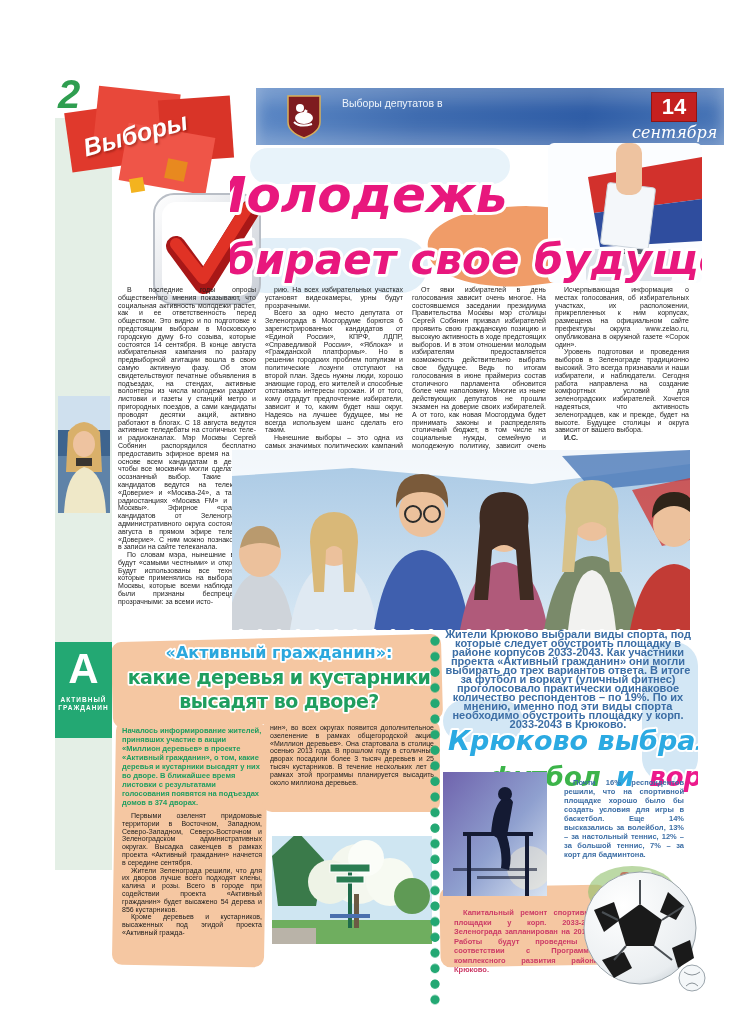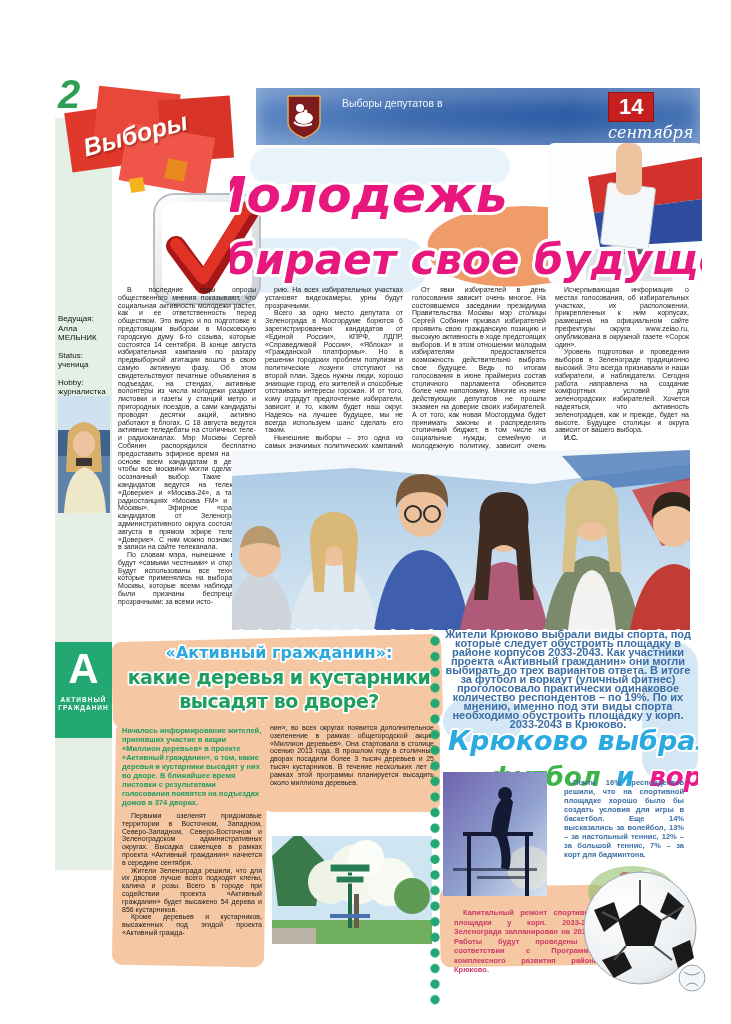--- a/index.html
+++ b/index.html
@@ -8,24 +8,24 @@
   .abs{position:absolute;}
 
   
   .left-strip{left:55px;top:118px;width:57px;height:752px;background:#e4efe6;}
 
   .page-num{left:58px;top:72px;font-size:40px;font-weight:bold;color:#2f9e50;font-style:italic;}
 
   
   .mast{left:256px;top:88px;width:444px;height:57px;
         background:linear-gradient(100deg,#5d89c6 0%,#3f6cb0 35%,#2f5da6 70%,#4a77b8 100%);
-        box-shadow:inset 0 -10px 18px rgba(255,255,255,.25), inset 0 14px 14px rgba(255,255,255,.18);}
+        box-shadow:inset 0 -10px 18px rgba(255,255,255,.25), inset 0 14px 14px rgba(255,255,255,.18);padding-left:24px;}
   .mast-kicker{left:86px;top:9px;color:#eef4fb;font-size:10.5px;}
   .mast-title{left:86px;top:23px;color:#ffffff;font-size:15px;font-weight:bold;letter-spacing:.2px;}
-  .date-wrap{right:8px;top:4px;width:84px;text-align:left;}
+  .date-wrap{right:8px;top:4px;width:84px;text-align:center;}
   .date-day{display:inline-block;background:#c5201f;color:#fff;font-weight:bold;font-size:22px;
             padding:1px 10px;border:1px solid #8f1414;}
   .date-month{color:#fff;font-size:16px;font-style:italic;font-family:"DejaVu Serif",serif;margin-top:1px;}
 
   
   .sq{position:absolute;}
   .vyb-label{position:absolute;left:14px;top:30px;transform:rotate(-15deg);
              color:#fff;font-size:25px;font-weight:bold;font-style:italic;
              text-shadow:1px 2px 2px rgba(120,20,10,.5);}
 
@@ -120,31 +120,20 @@
     <rect x="16" y="16" width="90" height="94" rx="14" fill="#ffffff"></rect>
     <path d="M30,60 L58,98 L104,24" fill="none" stroke="#a81717" stroke-width="20" stroke-linecap="round" stroke-linejoin="round"></path>
     <path d="M30,58 L57,92 L101,22" fill="none" stroke="#e03225" stroke-width="12" stroke-linecap="round" stroke-linejoin="round"></path>
   </svg>
 
   <svg class="abs" style="left:230px;top:156px" width="472" height="132" viewBox="0 0 472 132">
     <text x="122" y="56" text-anchor="middle" font-family="DejaVu Sans, sans-serif" font-size="50" font-weight="bold" font-style="italic" fill="#e8177d" stroke="#ffffff" stroke-width="6" paint-order="stroke" stroke-linejoin="round">Молодежь</text>
     <text x="238" y="118" text-anchor="middle" font-family="DejaVu Sans, sans-serif" font-size="42" font-weight="bold" font-style="italic" fill="#e8177d" stroke="#ffffff" stroke-width="6" paint-order="stroke" stroke-linejoin="round">выбирает свое будущее!</text>
   </svg>
 
-  <div class="abs" style="left:58px;top:314px;width:52px;font-size:8px;line-height:9.5px;color:#111">
-    <div>Ведущая:</div>
-    <div>Алла</div>
-    <div>МЕЛЬНИК</div>
-    <div style="height:8px"></div>
-    <div>Status:</div>
-    <div>ученица</div>
-    <div style="height:8px"></div>
-    <div>Hobby:</div>
-    <div>журналистка</div>
-  </div>
   <svg class="abs" style="left:58px;top:396px" width="52" height="117" viewBox="0 0 52 117">
     <rect width="52" height="117" fill="#cfe0ee"></rect>
     <rect y="34" width="52" height="30" fill="#3e648e"></rect>
     <rect y="60" width="52" height="57" fill="#5f83a8"></rect>
     <path d="M10,36 q16,-20 32,0 l2,40 h-36 Z" fill="#d9b06a"></path>
     <ellipse cx="26" cy="48" rx="11" ry="13" fill="#eec3a0"></ellipse>
     <rect x="18" y="62" width="16" height="8" fill="#3a3530"></rect>
     <path d="M6,117 q2,-40 20,-46 q20,4 22,46 Z" fill="#efe8c8"></path>
   </svg>
 

